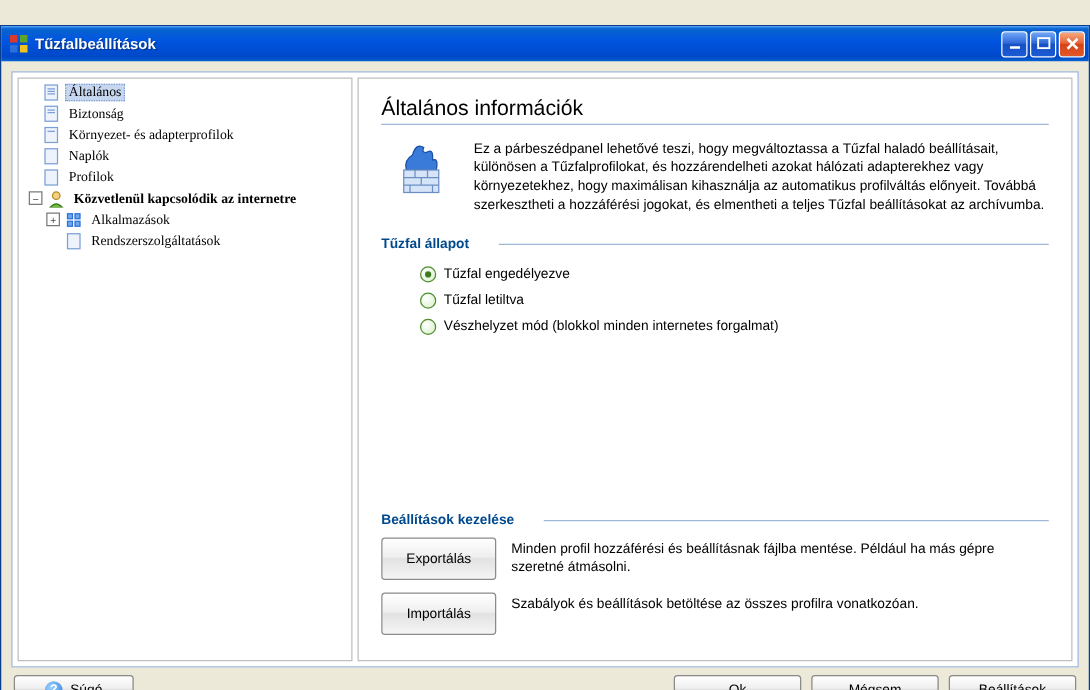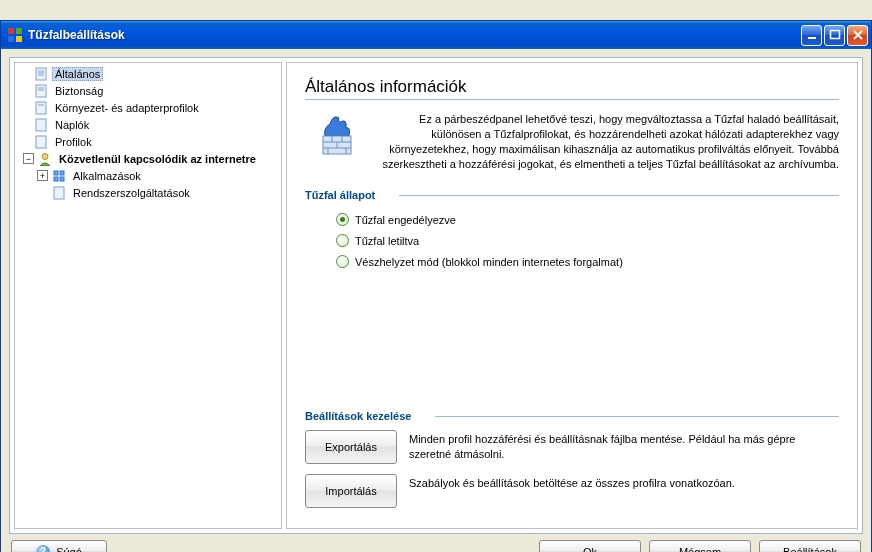--- a/index.html
+++ b/index.html
@@ -80,20 +80,21 @@
   overflow: auto;
   padding: 2px 0;
 }
 .tree-item {
   display: flex;
   align-items: center;
   height: 17px;
   padding-left: 4px;
   cursor: pointer;
   white-space: nowrap;
+  font-family: Liberation Serif, serif;
 }
 .tree-item .indent { display: inline-block; }
 .tree-item .expander {
   width: 11px;
   height: 11px;
   border: 1px solid #7a7a7a;
   background: #fff;
   display: flex;
   align-items: center;
   justify-content: center;
@@ -134,21 +135,20 @@
   font-size: 17px;
   font-family: "Trebuchet MS", Tahoma, sans-serif;
   border-bottom: 1px solid #9db7d6;
   padding-bottom: 2px;
   margin-bottom: 12px;
 }
 .info-row {
   display: flex;
   gap: 18px;
   margin-bottom: 18px;
-  text-align: right;
 }
 .info-icon {
   width: 48px;
   height: 48px;
   flex-shrink: 0;
   margin-left: 8px;
 }
 .info-text {
   color: #000;
   line-height: 1.35;
@@ -165,21 +165,21 @@
   gap: 16px;
 }
 .section-title .line {
   flex: 1;
   height: 1px;
   background: #9db7d6;
   margin-left: 8px;
 }
 .radio-row {
   display: flex;
-  align-items: center;
+  align-items: flex-start;
   margin: 4px 0 4px 4px;
   cursor: pointer;
   padding-left: 27px;
 }
 .radio {
   width: 13px;
   height: 13px;
   border: 1px solid #4e8c2d;
   border-radius: 50%;
   margin-right: 6px;

